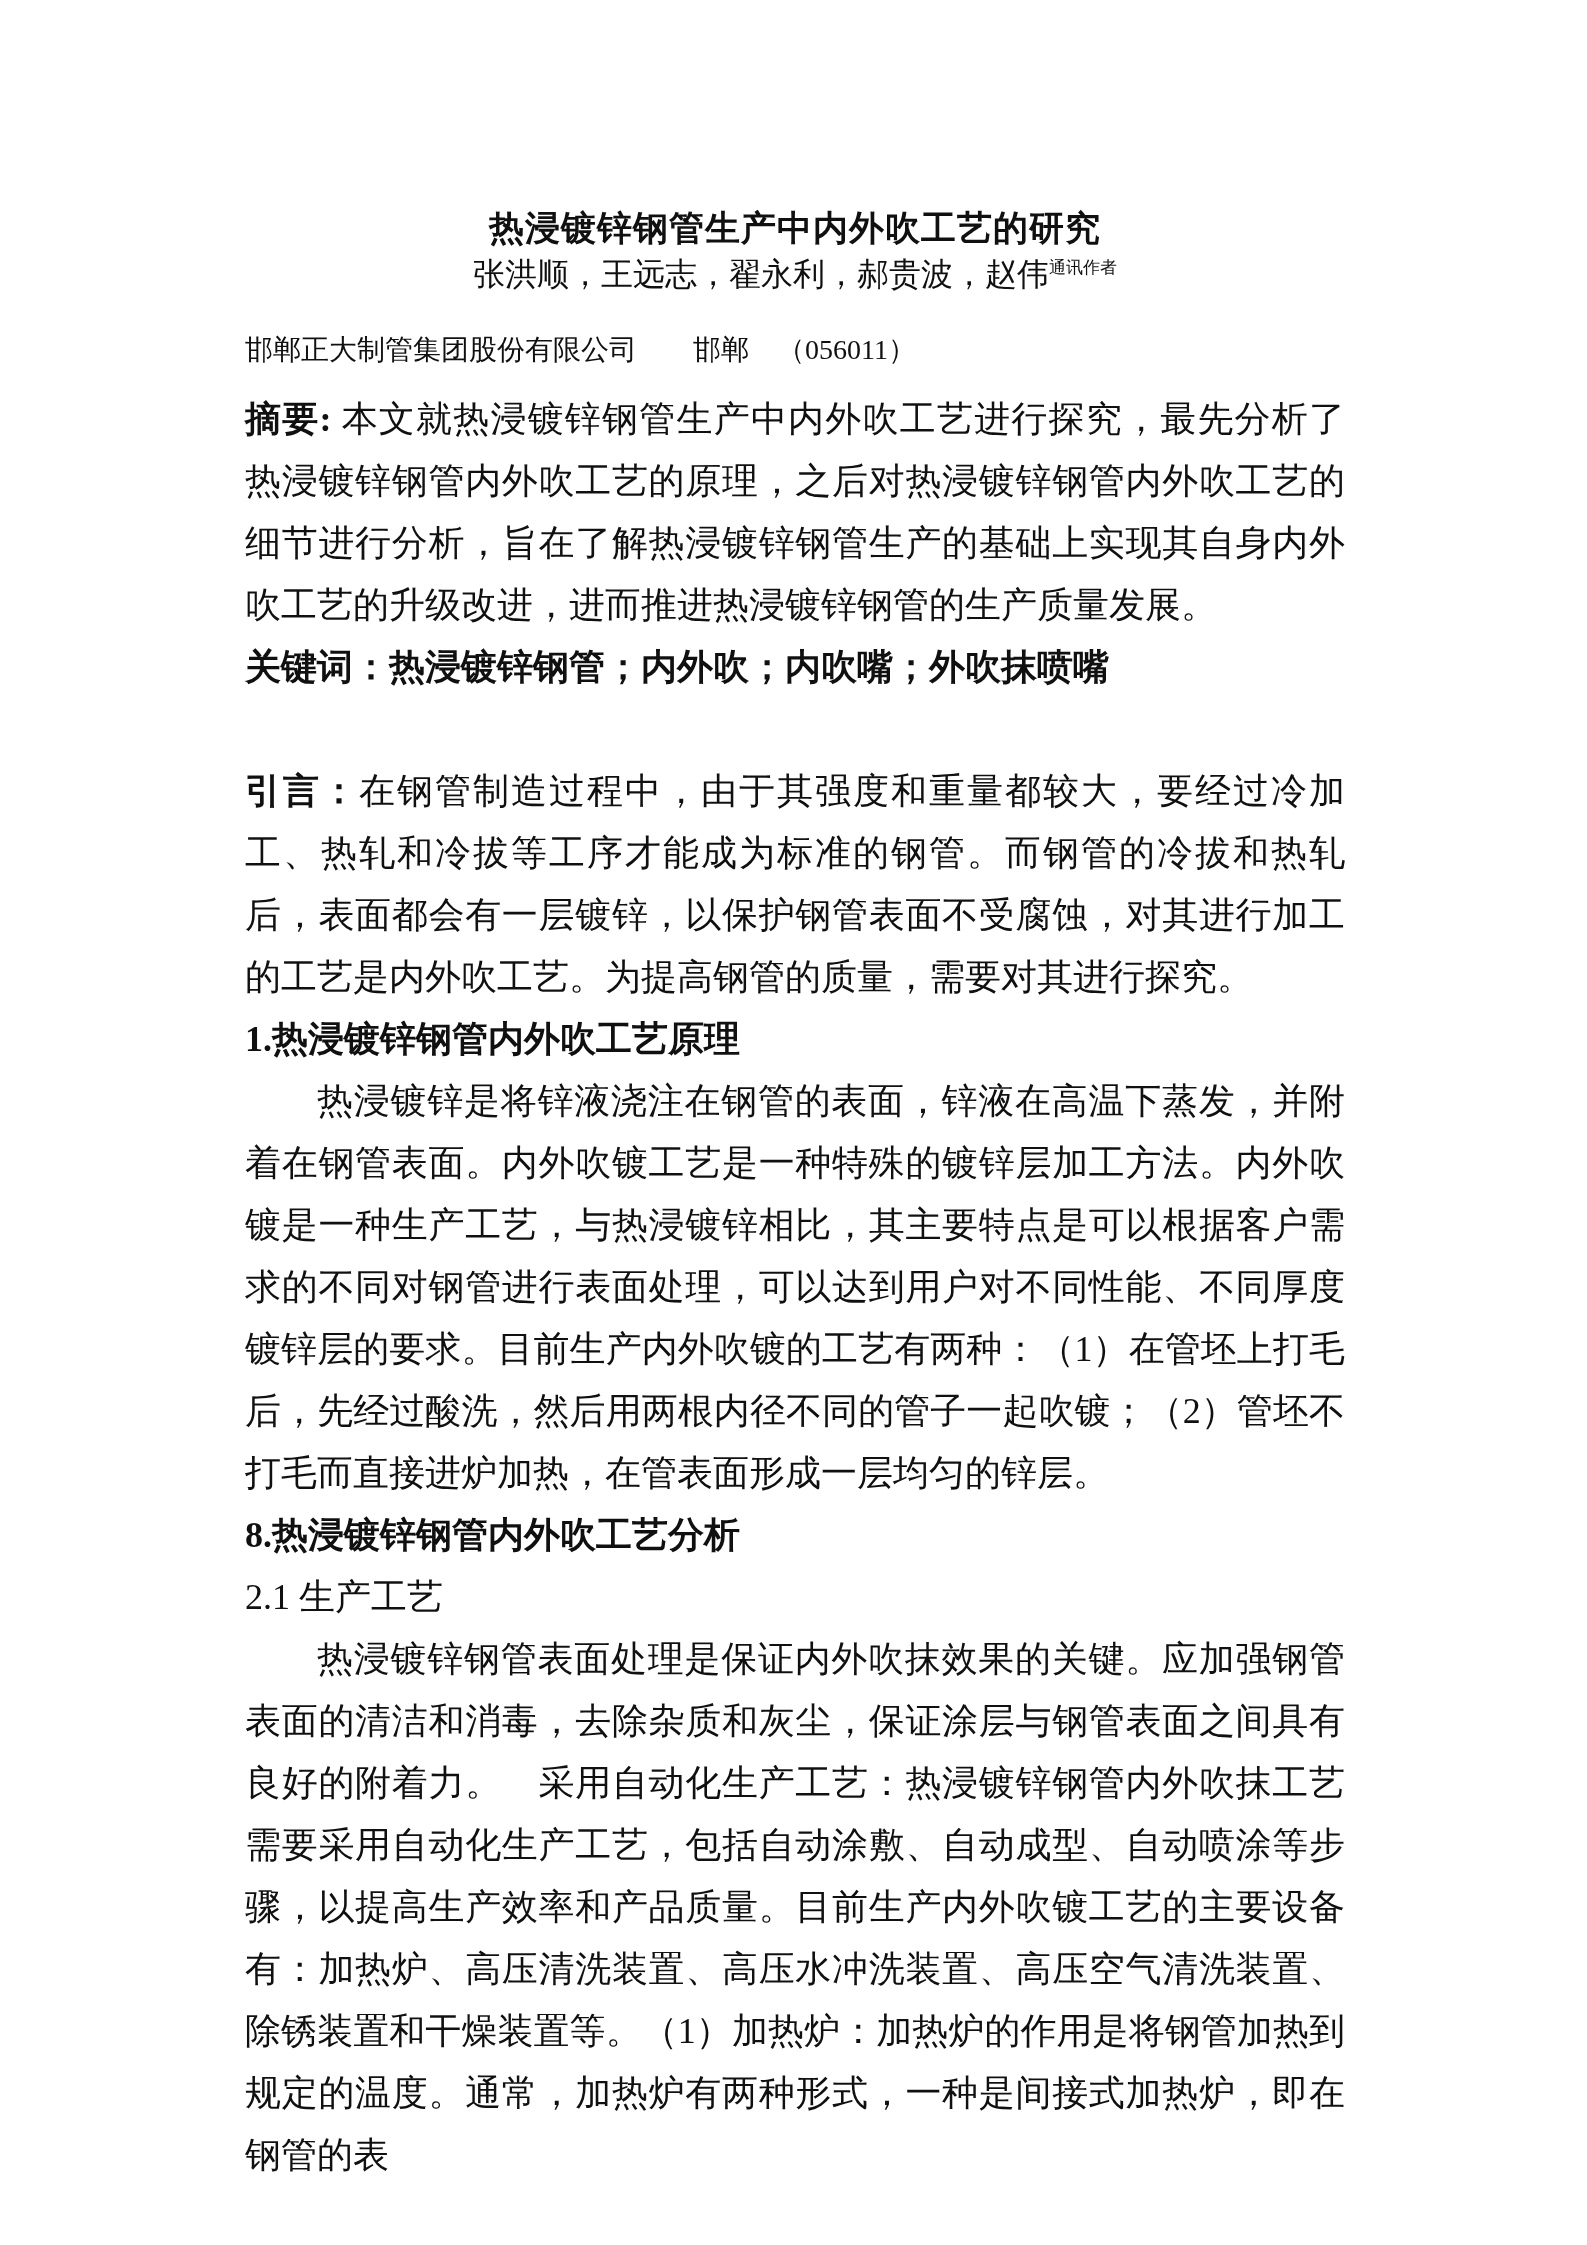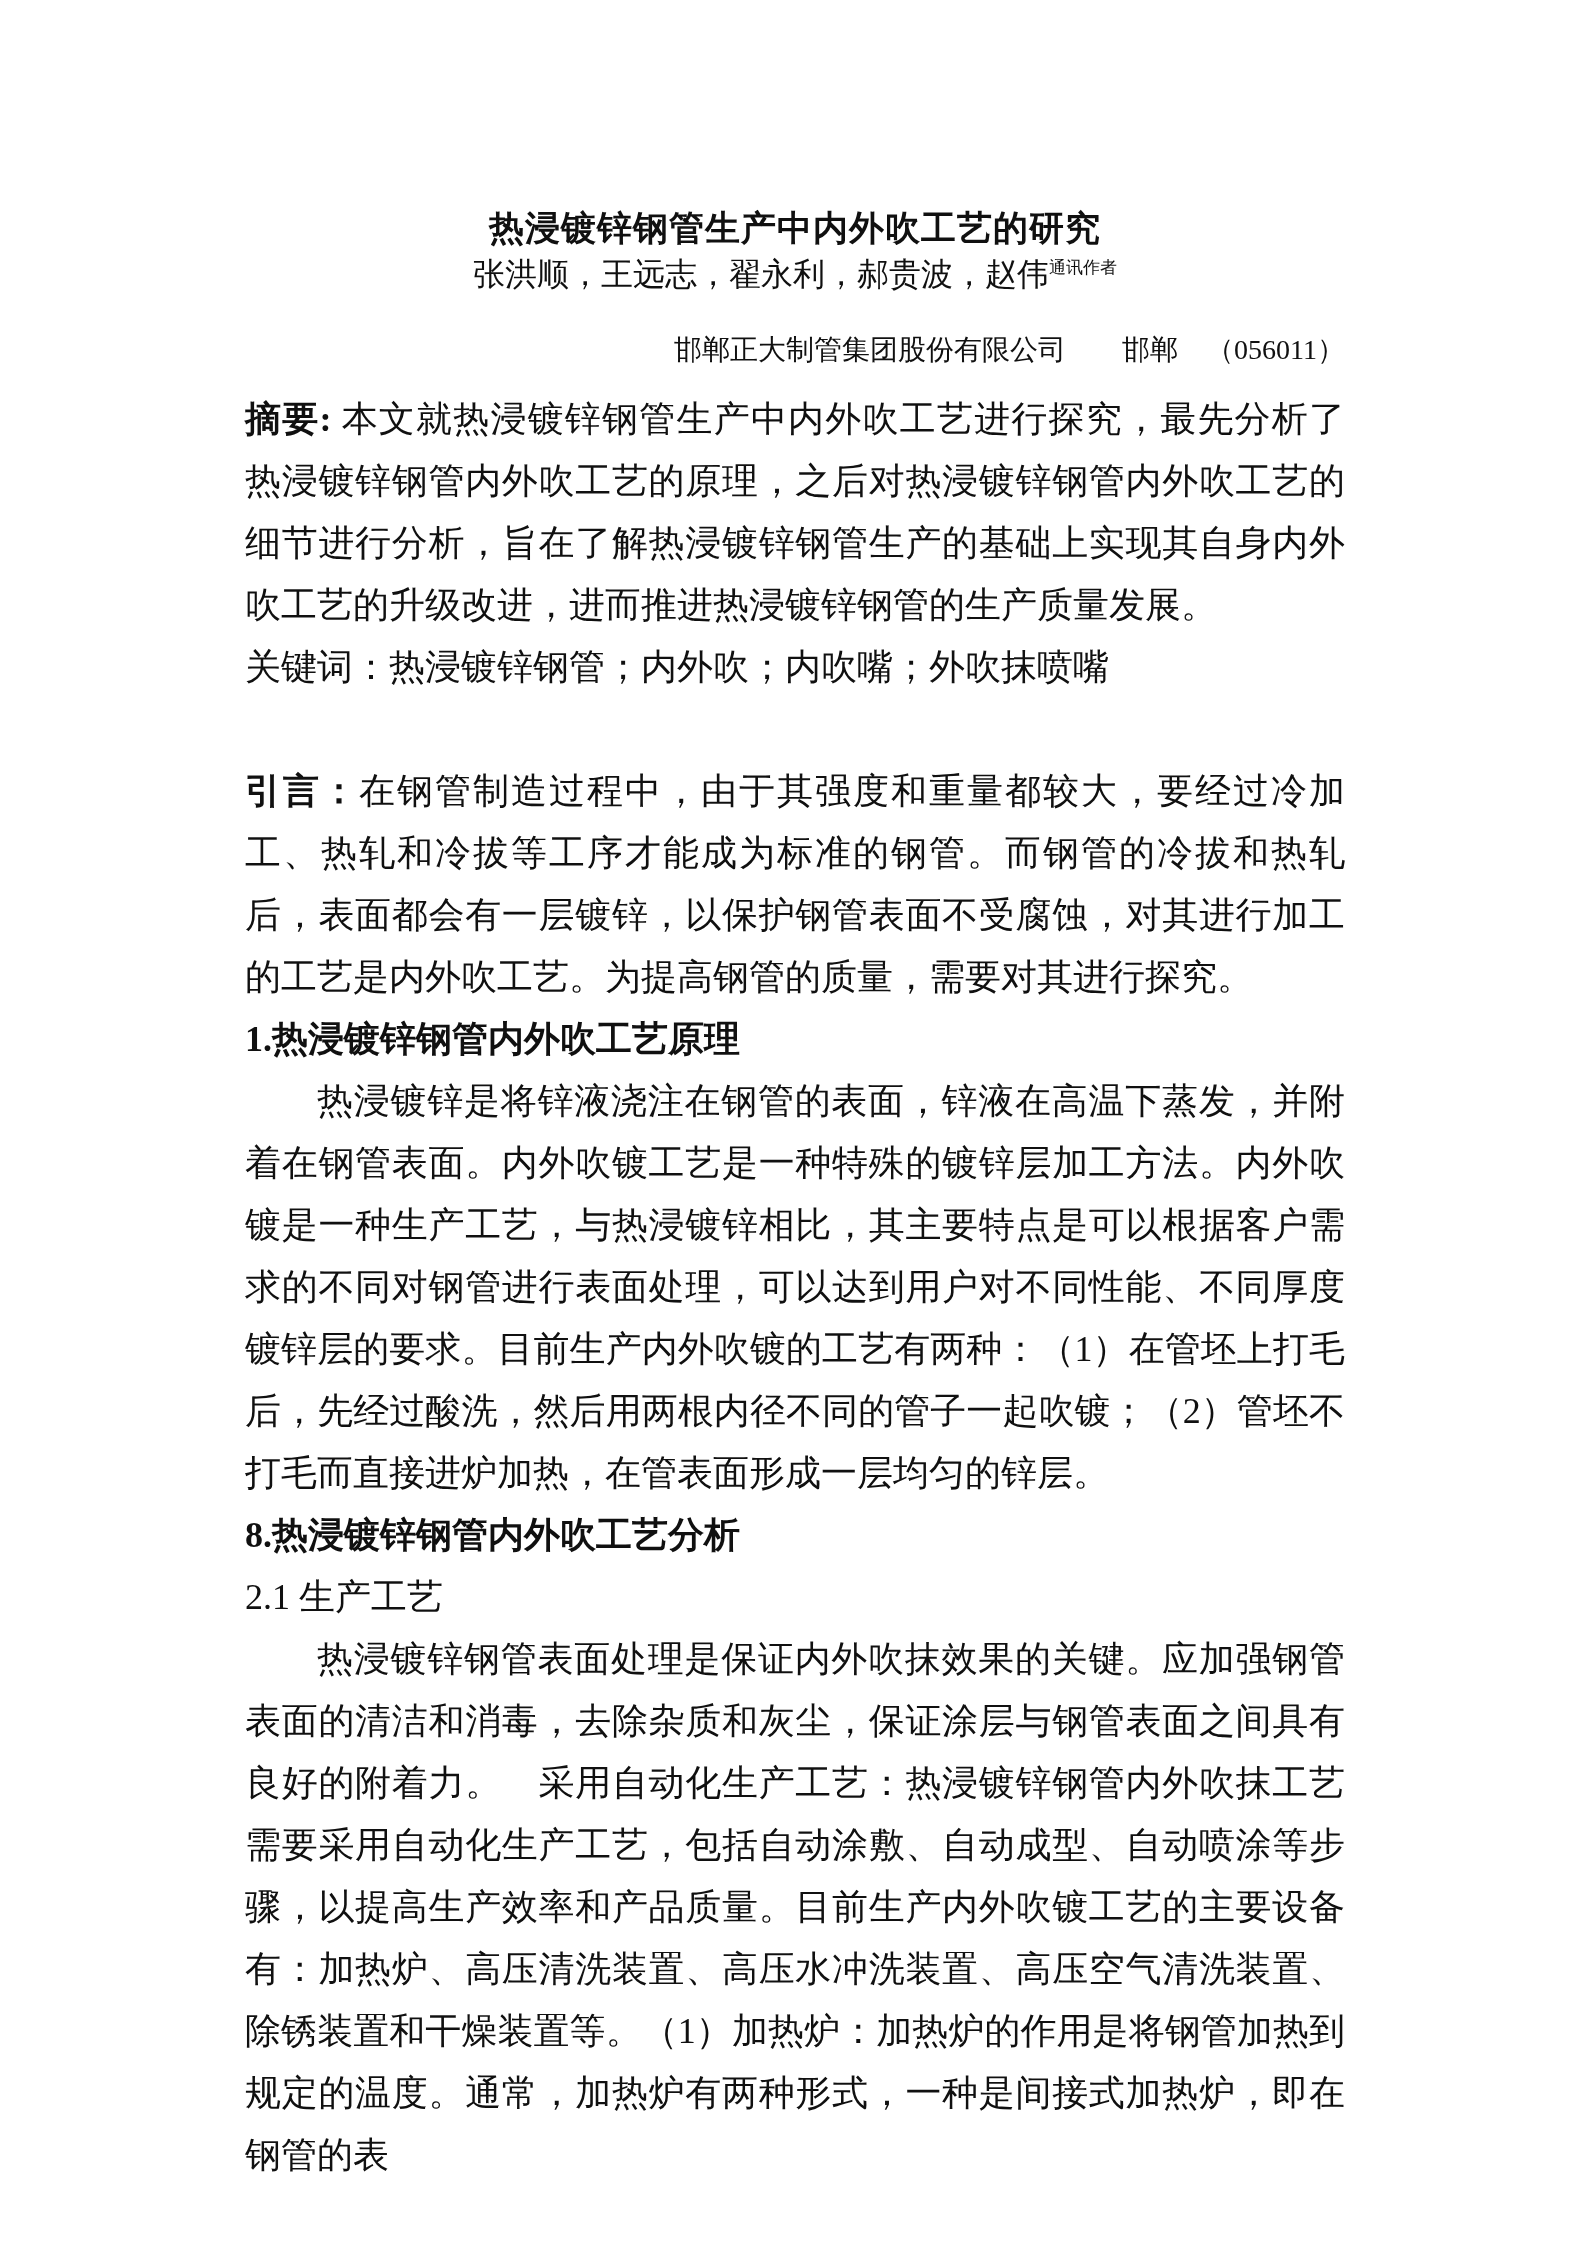--- a/index.html
+++ b/index.html
@@ -33,37 +33,37 @@
     line-height: 44px;
   }
   .authors-line .sup {
     font-size: 17px;
     vertical-align: super;
     line-height: 0;
   }
   .affiliation {
     margin-top: 34px;
     font-size: 28px;
-    text-align: right;
+    text-align: left;
     line-height: 40px;
   }
   .body-text {
     margin: 0;
     font-size: 36px;
     line-height: 62px;
     text-align: justify;
   }
   .abstract {
     margin-top: 18px;
   }
   .bold {
     font-weight: bold;
   }
   .keywords {
-    font-weight: normal;
+    font-weight: bold;
   }
   .intro {
     margin-top: 62px; 
   }
   .heading {
     font-weight: bold;
   }
   .subheading {
     font-weight: normal;
   }

